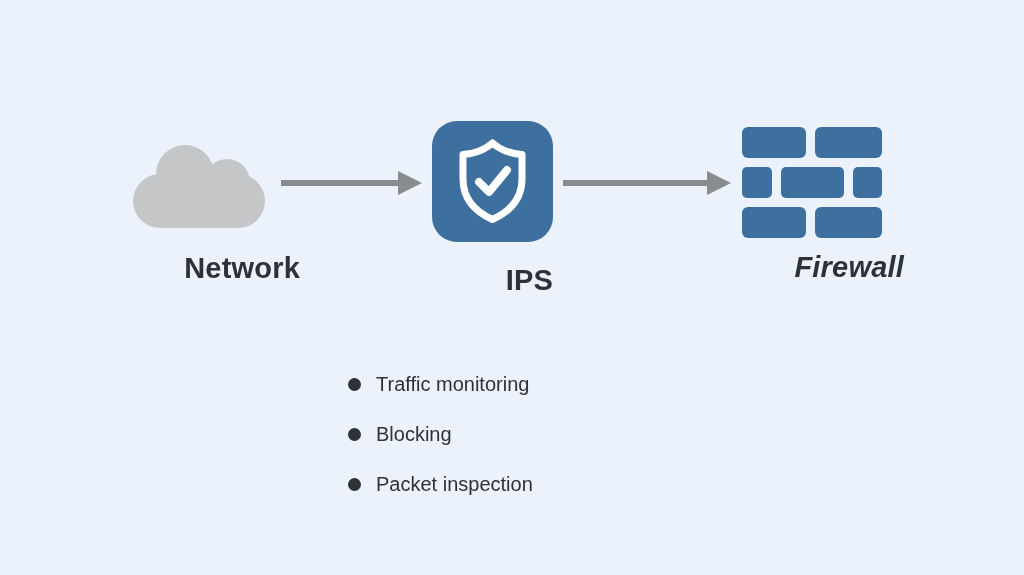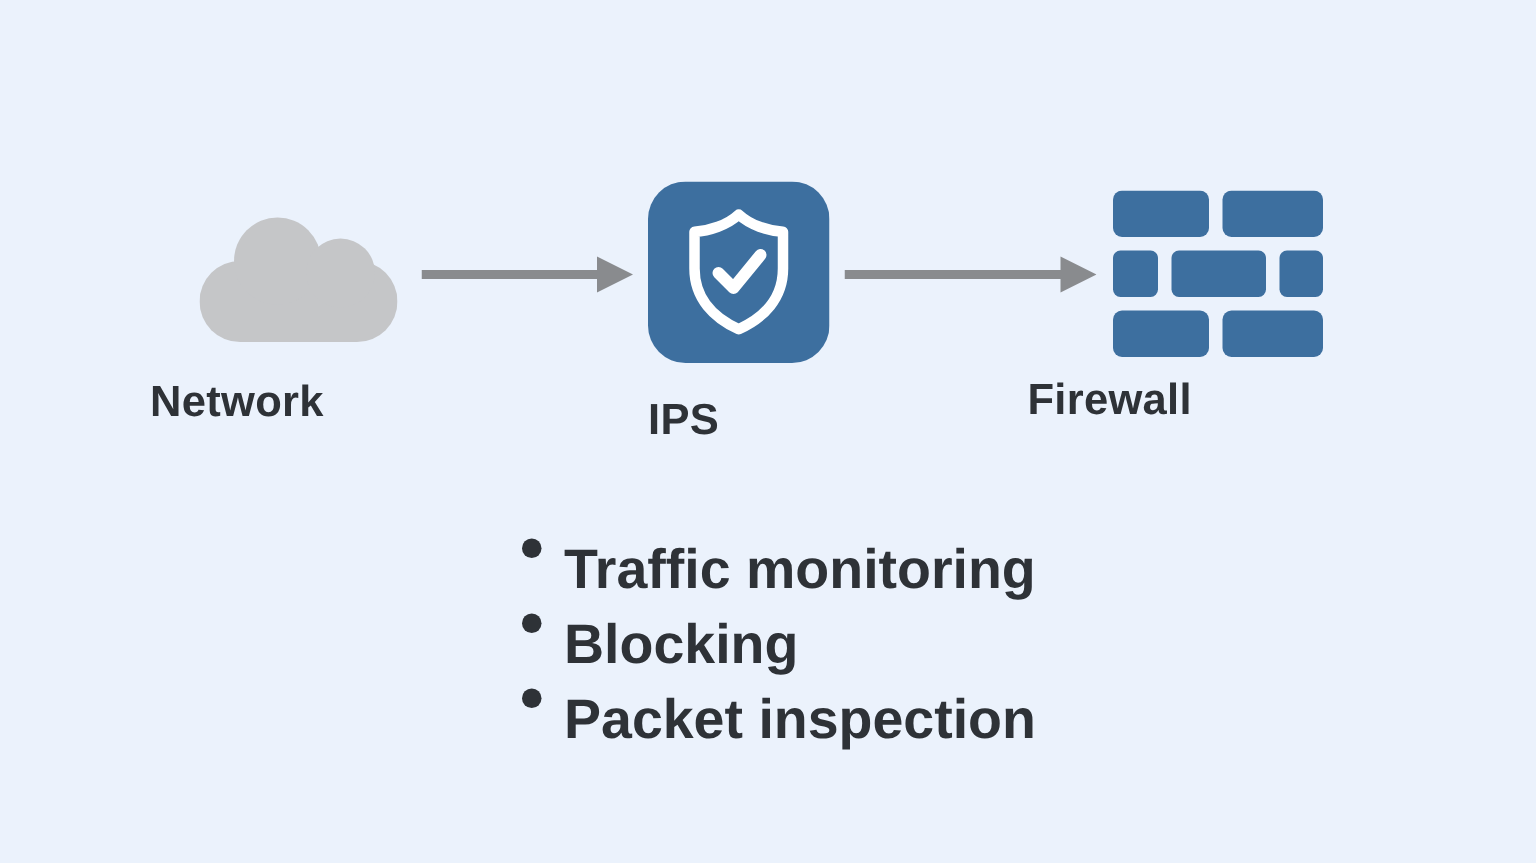--- a/index.html
+++ b/index.html
@@ -14,49 +14,49 @@
     overflow: hidden;
   }
 
   .abs { position: absolute; }
 
   .node-label {
     position: absolute;
     font-weight: 700;
     font-size: 29px;
     color: #2e3237;
-    text-align: left;
+    text-align: right;
     letter-spacing: 0.2px;
   }
 
   #cloud-svg    { left: 133px; top: 138px; width: 132px; height: 90px; }
   #label-network{ left: 100px; top: 252px; width: 200px; }
 
   #arrow-1      { left: 281px; top: 170px; width: 141px; height: 26px; }
 
   #ips-svg      { left: 432px; top: 121px; width: 121px; height: 121px; }
   #label-ips    { left: 432px; top: 264px; width: 121px; }
 
   #arrow-2      { left: 563px; top: 170px; width: 168px; height: 26px; }
 
   #firewall-svg { left: 742px; top: 127px; width: 140px; height: 111px; }
-  #label-firewall { left: 685px; top: 251px; width: 176px; }
+  #label-firewall { left: 728px; top: 251px; width: 176px; font-style: italic; }
 
   .features {
     position: absolute;
     left: 348px;
     top: 359px;
     list-style: none;
   }
   .feature-item {
     display: flex;
-    align-items: flex-start;
+    align-items: center;
     height: 50px;
-    font-size: 37px;
-    font-weight: 700;
+    font-size: 20px;
+    font-weight: 400;
     color: #2e3237;
   }
   .bullet-dot {
     width: 13px;
     height: 13px;
     border-radius: 50%;
     background: #2e3237;
     margin-right: 15px;
     flex: 0 0 auto;
   }

